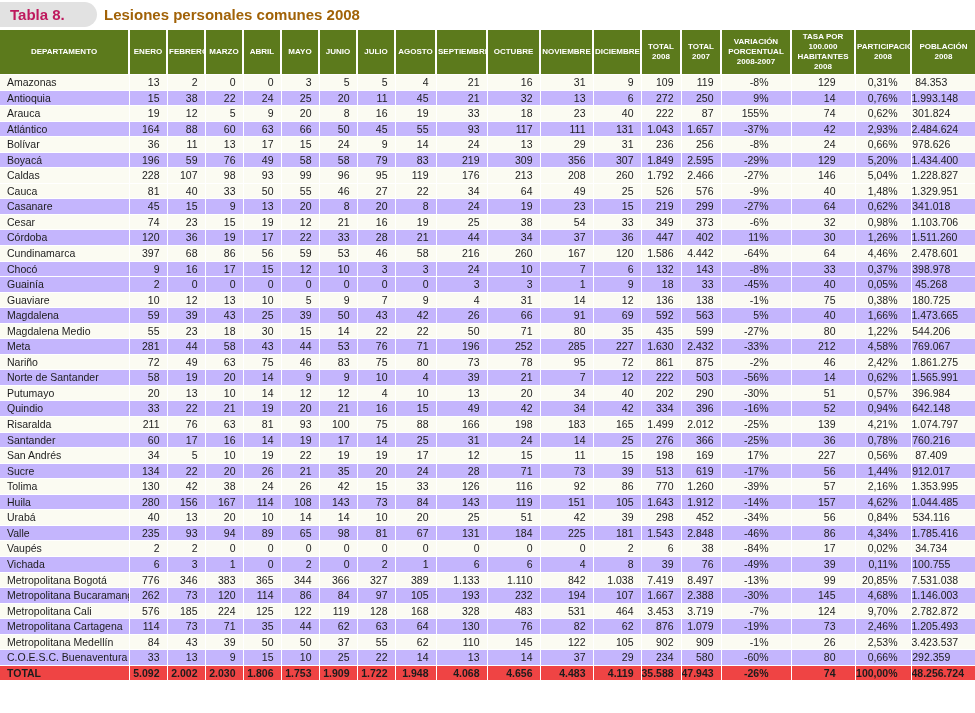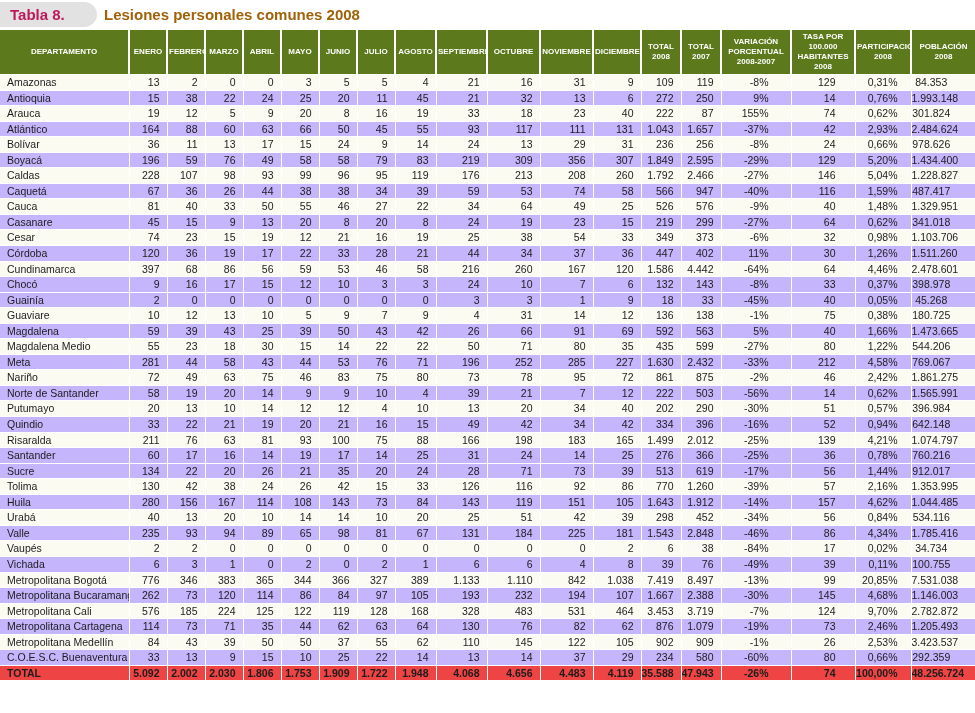--- a/index.html
+++ b/index.html
@@ -229,41 +229,20 @@
           <td class="num">213</td>
           <td class="num">208</td>
           <td class="num">260</td>
           <td class="num">1.792</td>
           <td class="num">2.466</td>
           <td class="var">-27%</td>
           <td class="tasa">146</td>
           <td class="part">5,04%</td>
           <td class="pob">1.228.827</td>
         </tr>
-        <tr class="even">
-          <td class="dept">Caquetá</td>
-          <td class="num">67</td>
-          <td class="num">36</td>
-          <td class="num">26</td>
-          <td class="num">44</td>
-          <td class="num">38</td>
-          <td class="num">38</td>
-          <td class="num">34</td>
-          <td class="num">39</td>
-          <td class="num">59</td>
-          <td class="num">53</td>
-          <td class="num">74</td>
-          <td class="num">58</td>
-          <td class="num">566</td>
-          <td class="num">947</td>
-          <td class="var">-40%</td>
-          <td class="tasa">116</td>
-          <td class="part">1,59%</td>
-          <td class="pob">487.417</td>
-        </tr>
         <tr class="odd">
           <td class="dept">Cauca</td>
           <td class="num">81</td>
           <td class="num">40</td>
           <td class="num">33</td>
           <td class="num">50</td>
           <td class="num">55</td>
           <td class="num">46</td>
           <td class="num">27</td>
           <td class="num">22</td>
@@ -606,20 +585,41 @@
           <td class="num">31</td>
           <td class="num">24</td>
           <td class="num">14</td>
           <td class="num">25</td>
           <td class="num">276</td>
           <td class="num">366</td>
           <td class="var">-25%</td>
           <td class="tasa">36</td>
           <td class="part">0,78%</td>
           <td class="pob">760.216</td>
+        </tr>
+        <tr class="odd">
+          <td class="dept">San Andrés</td>
+          <td class="num">34</td>
+          <td class="num">5</td>
+          <td class="num">10</td>
+          <td class="num">19</td>
+          <td class="num">22</td>
+          <td class="num">19</td>
+          <td class="num">19</td>
+          <td class="num">17</td>
+          <td class="num">12</td>
+          <td class="num">15</td>
+          <td class="num">11</td>
+          <td class="num">15</td>
+          <td class="num">198</td>
+          <td class="num">169</td>
+          <td class="var">17%</td>
+          <td class="tasa">227</td>
+          <td class="part">0,56%</td>
+          <td class="pob">87.409</td>
         </tr>
         <tr class="even">
           <td class="dept">Sucre</td>
           <td class="num">134</td>
           <td class="num">22</td>
           <td class="num">20</td>
           <td class="num">26</td>
           <td class="num">21</td>
           <td class="num">35</td>
           <td class="num">20</td>

